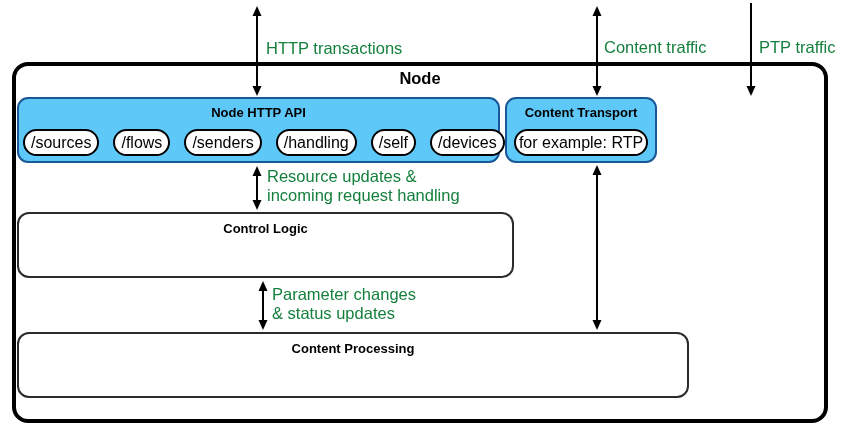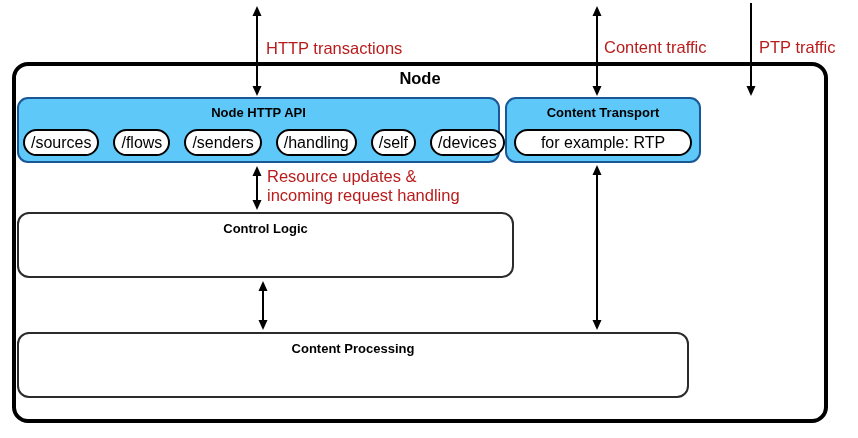--- a/index.html
+++ b/index.html
@@ -3,38 +3,38 @@
 <meta charset="utf-8">
 <style>
   html,body { margin:0; padding:0; background:#ffffff; }
   body { font-family:"Liberation Sans", sans-serif; color:#000; }
   .canvas { position:relative; width:858px; height:438px; background:#fff; overflow:hidden; }
 
   .arrows { position:absolute; left:0; top:0; width:858px; height:438px; }
   .arrows line { stroke:#000; stroke-width:2; }
   .arrows polygon { fill:#000; }
 
-  .lbl { position:absolute; font-size:16.5px; line-height:19px; white-space:pre-line; color:#b91c1c; }
+  .lbl { position:absolute; font-size:16.5px; line-height:19px; white-space:pre-line; color:#15803d; }
 
   .node-box {
     position:absolute; left:12px; top:62px; width:816px; height:361px;
     border:4px solid #000; border-radius:16px; box-sizing:border-box;
     background:transparent;
   }
   .node-title {
     position:absolute; left:0; right:0; top:3px; text-align:center;
     font-weight:700; font-size:16.5px;
   }
 
   .blue-box {
     position:absolute; background:#5ec8f8; border:2.5px solid #1a5796;
     border-radius:11px; box-sizing:border-box;
   }
   .http-api-box { left:1px; top:31px; width:483px; height:66px; }
-  .ct-box       { left:489px; top:31px; width:196px; height:66px; }
+  .ct-box       { left:489px; top:31px; width:152px; height:66px; }
   .ptp-box      { left:677px; top:31px; width:131px; height:301px; }
 
   .box-title { font-weight:700; font-size:13px; text-align:center; padding-top:6px; }
 
   .pill-row { position:absolute; left:4px; right:4px; top:30px; display:flex; gap:14px; }
   .pill {
     flex:1 1 auto; background:#fff; border:2px solid #000; border-radius:14px;
     height:27px; line-height:23px; font-size:16px; text-align:center;
     box-sizing:border-box; padding:0 6px; white-space:nowrap;
   }
@@ -124,14 +124,16 @@
       <div class="box-title">Control Logic</div>
     </div>
 
     <div class="white-box content-processing">
       <div class="box-title">Content Processing</div>
     </div>
   </div>
 
   <div class="lbl" style="left:267px; top:167px;">Resource updates &amp;
 incoming request handling</div>
+  <div class="lbl" style="left:272px; top:285px;">Parameter changes
+&amp; status updates</div>
 
 </div>
 
 </body></html>

